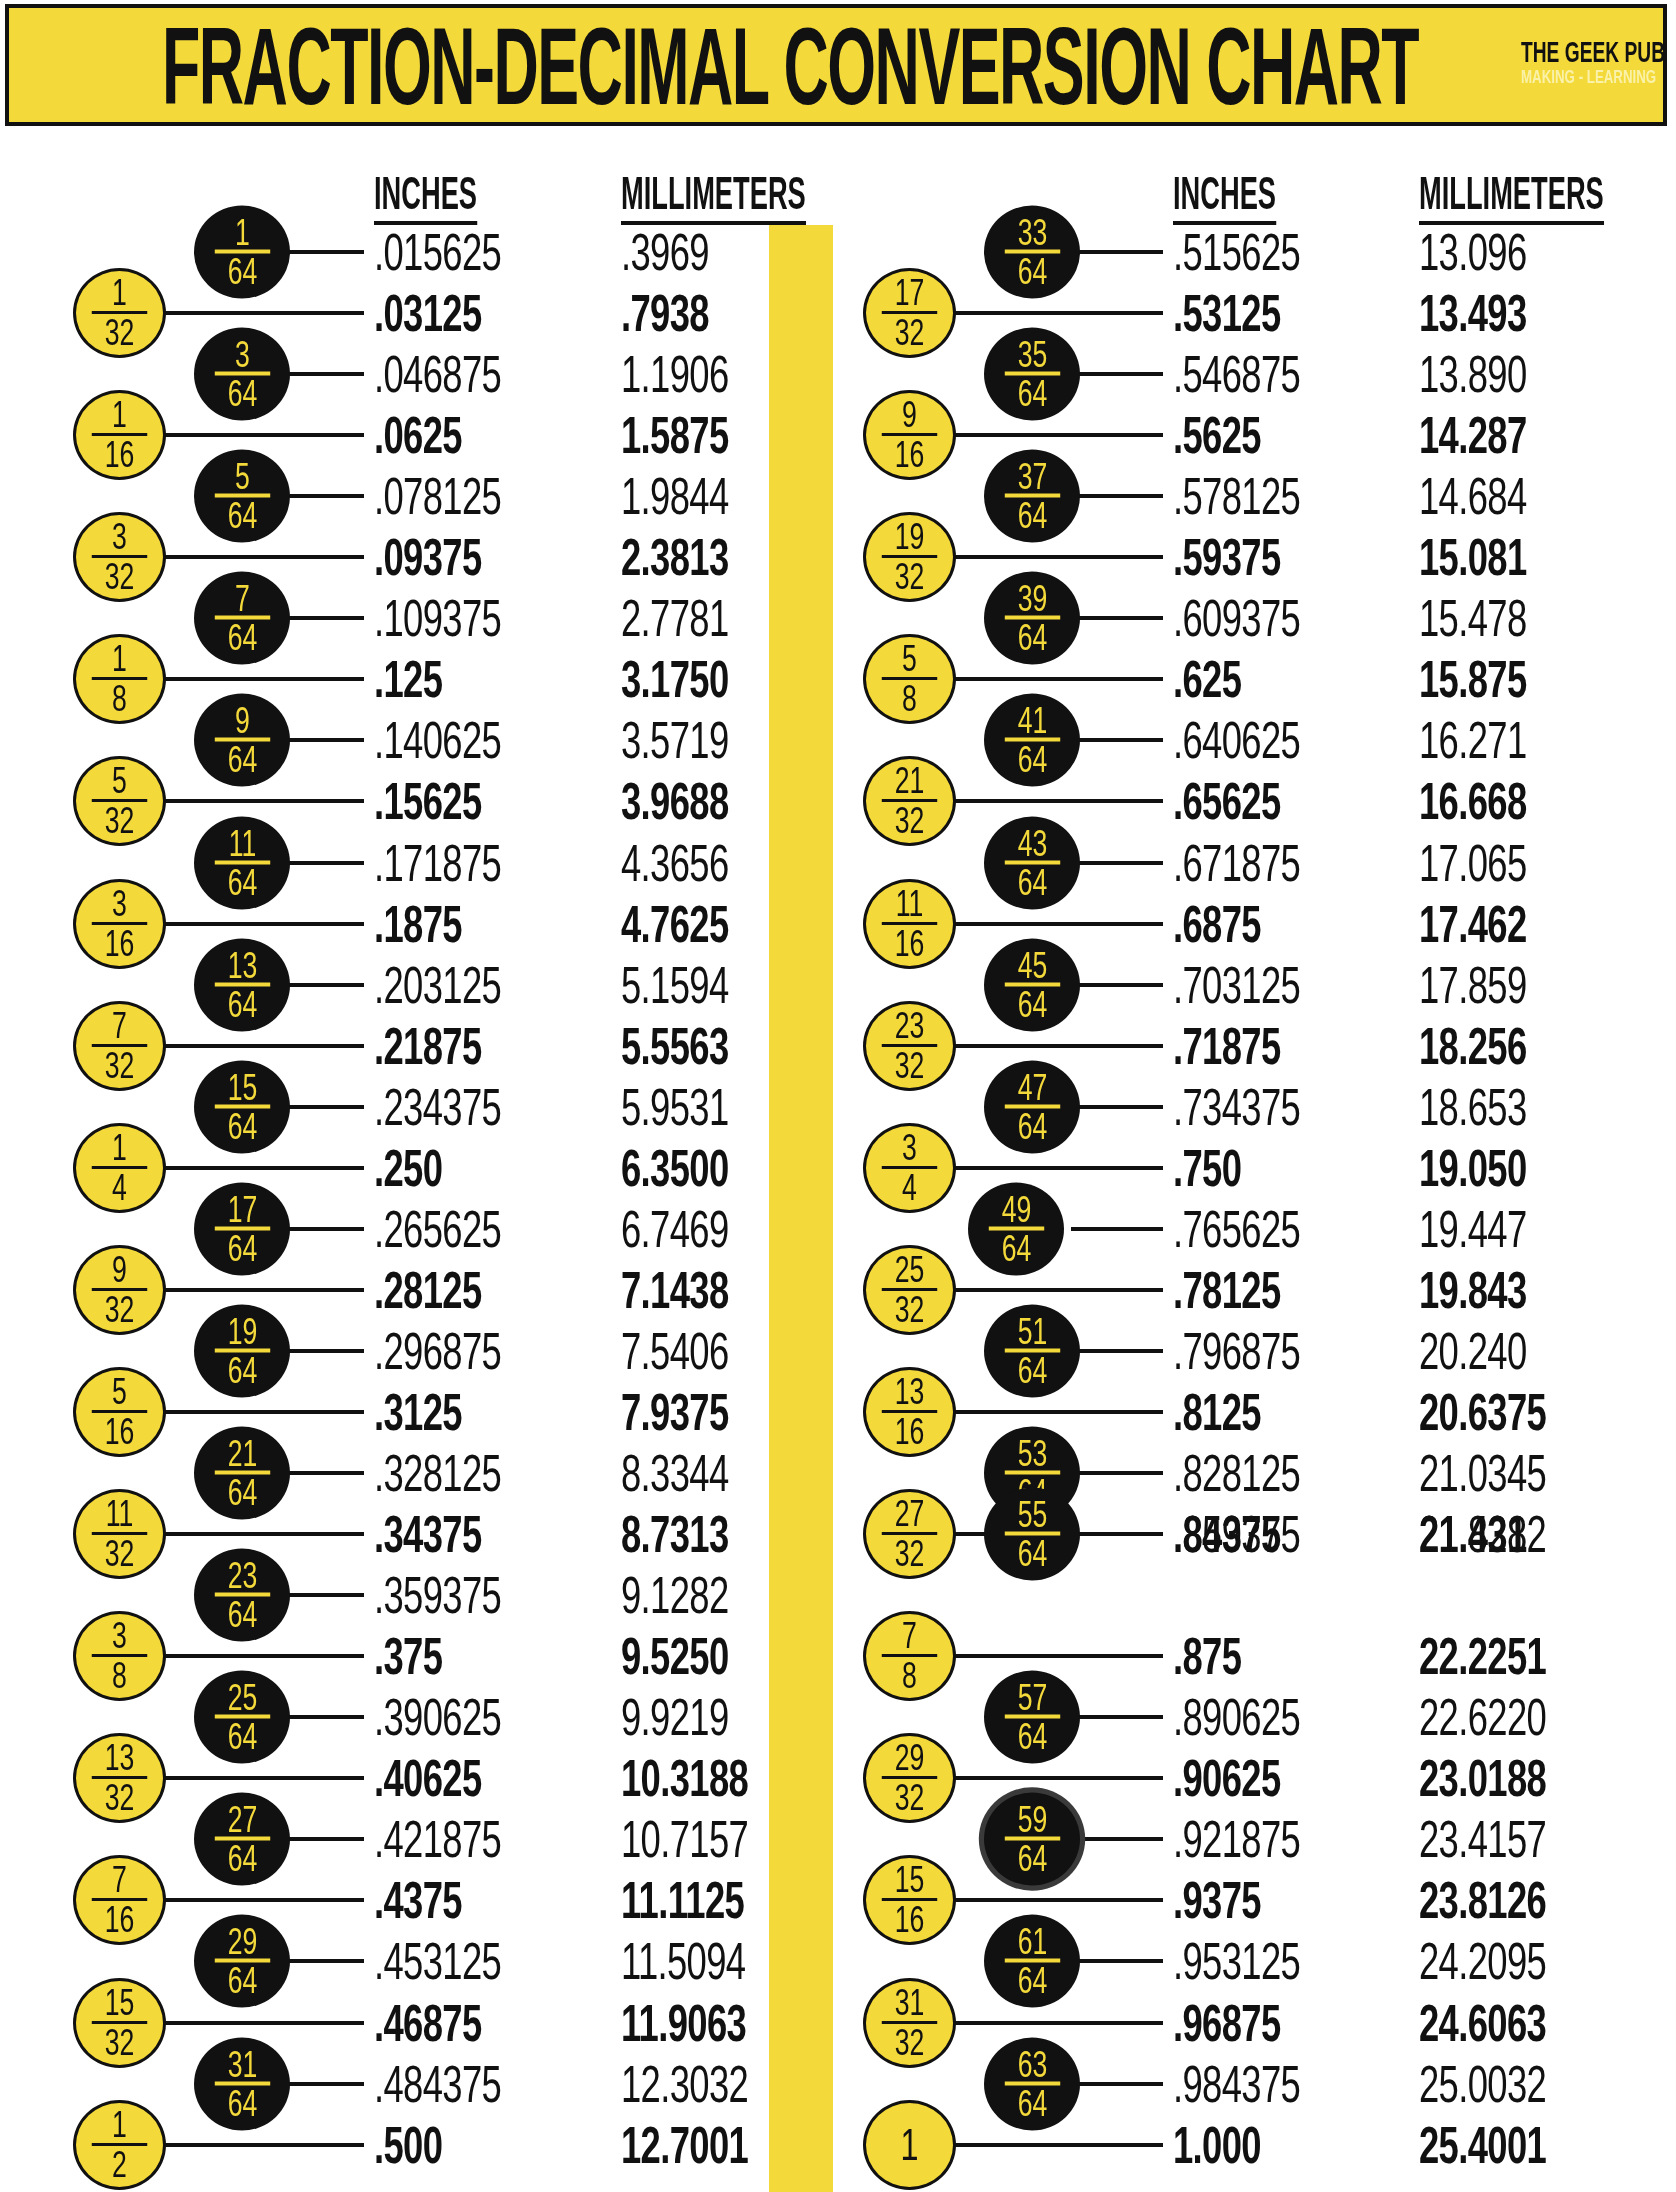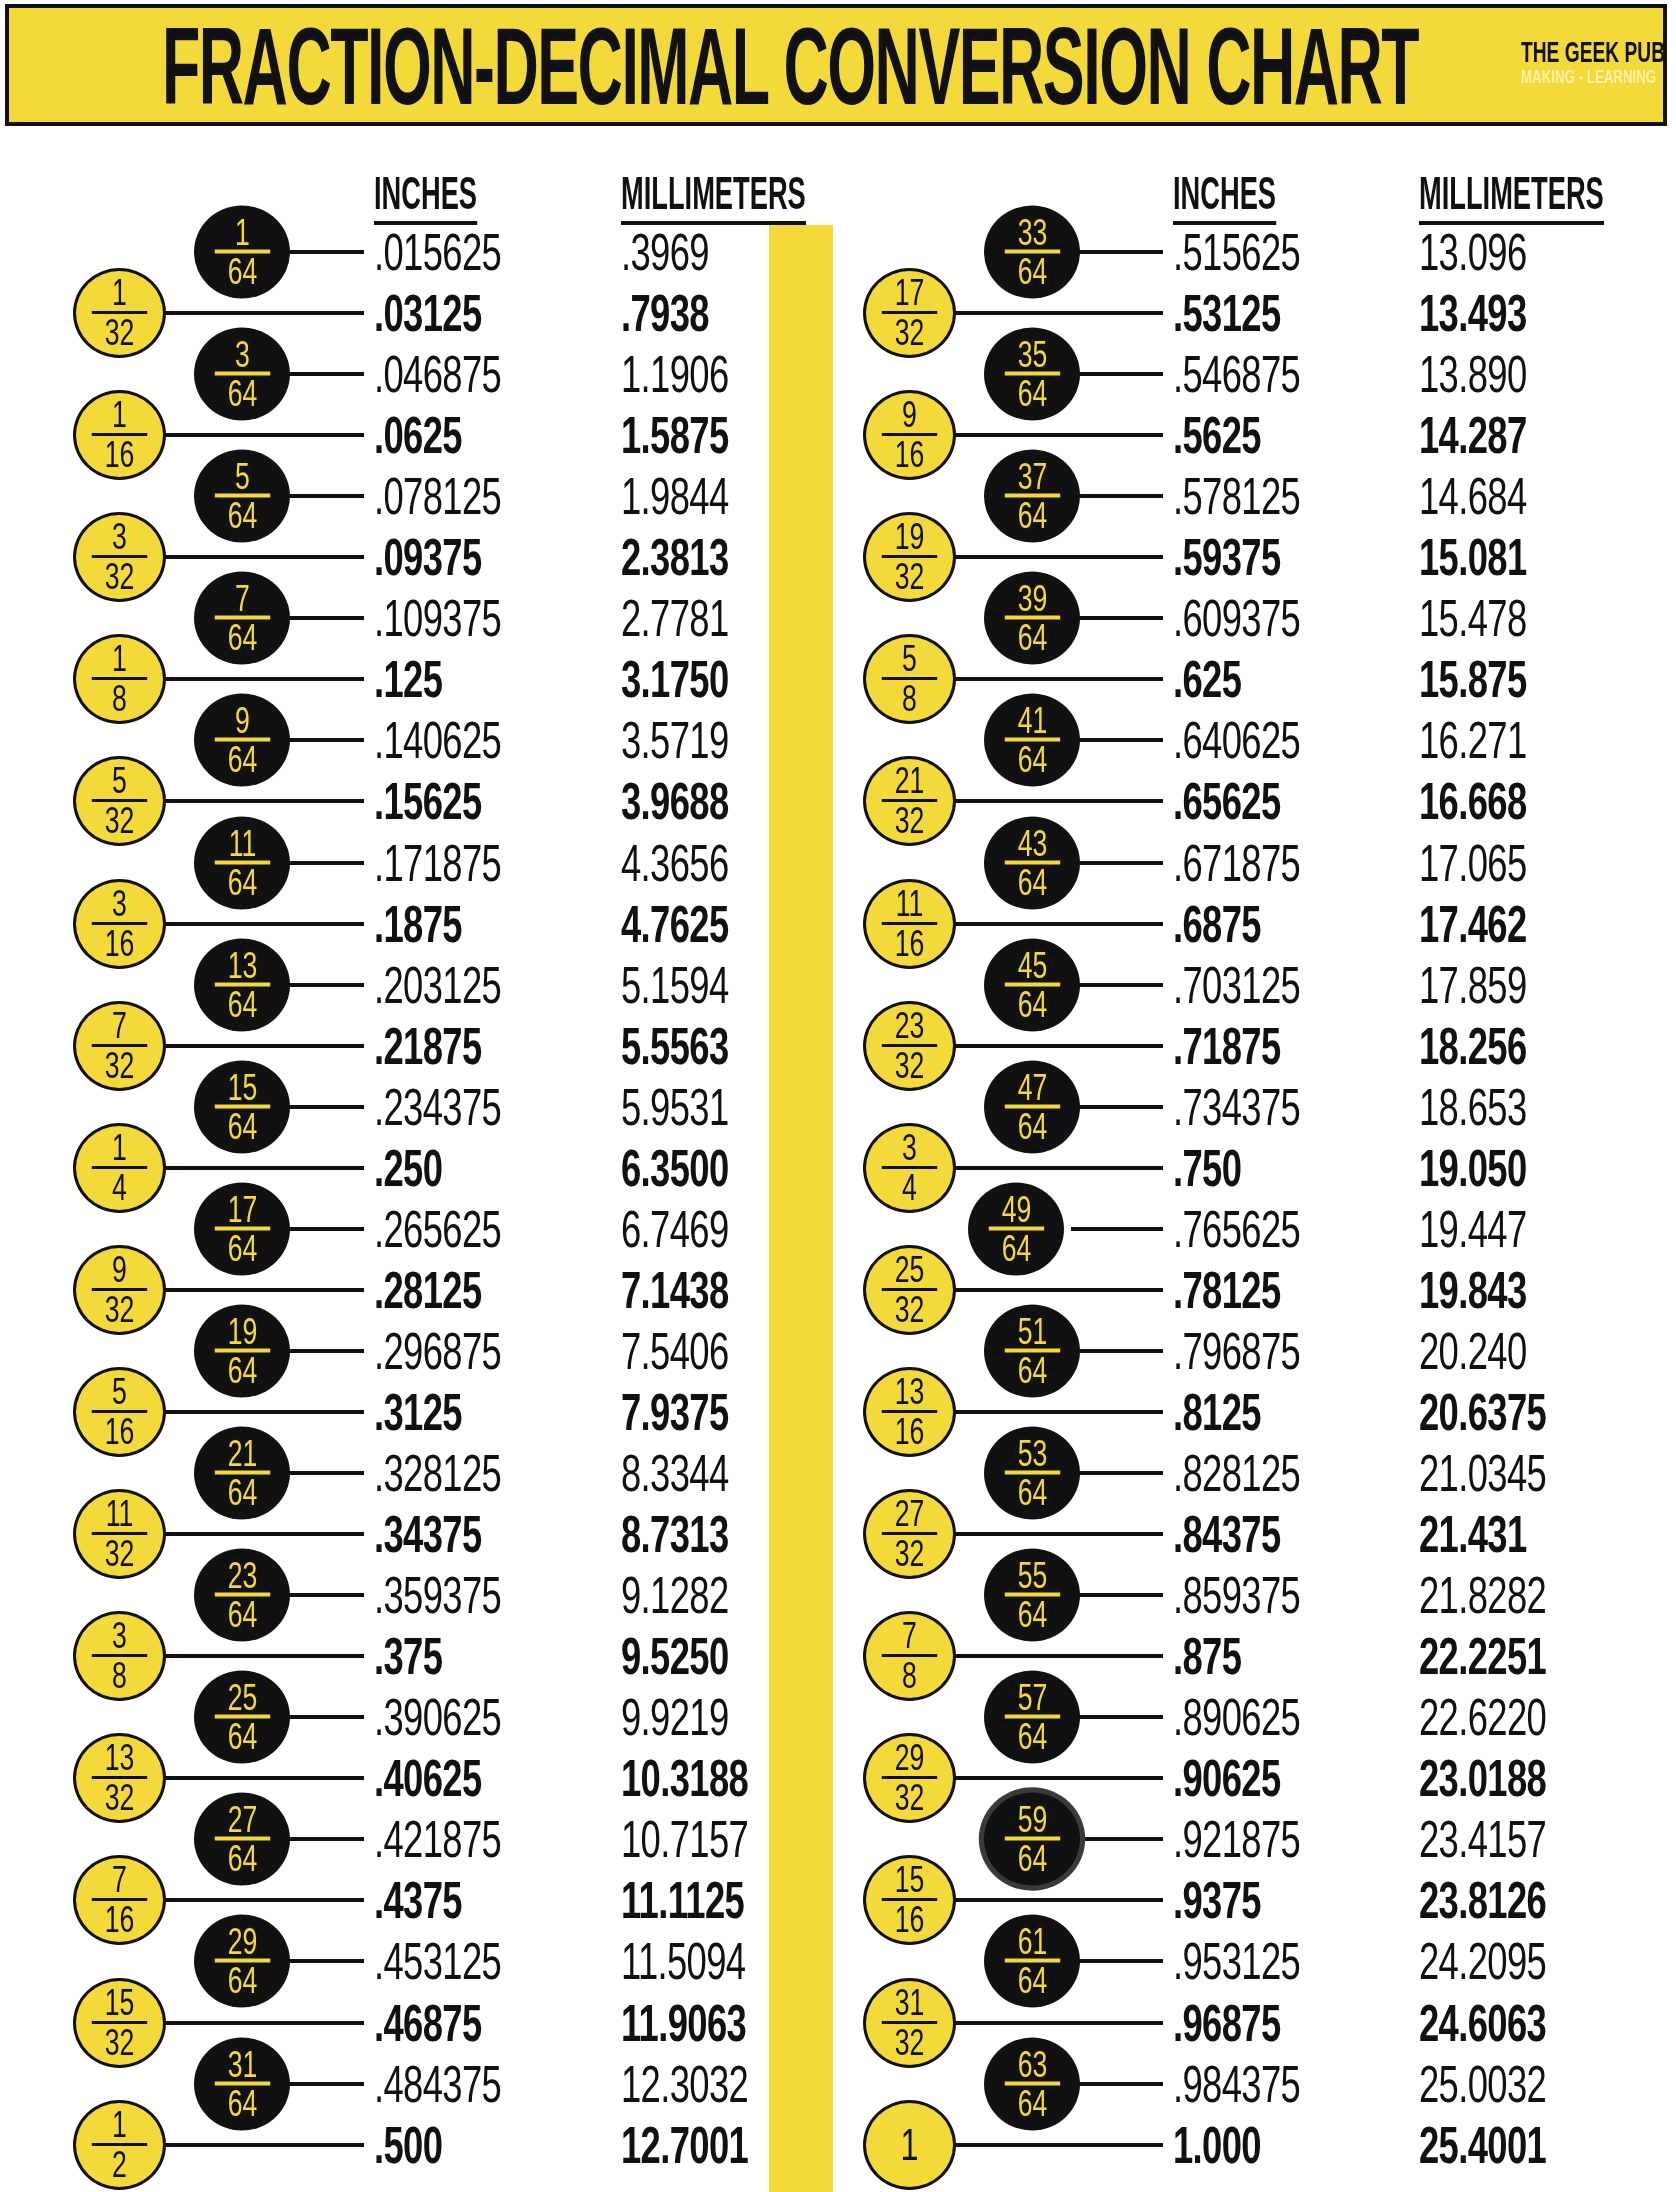--- a/index.html
+++ b/index.html
@@ -718,21 +718,21 @@
         <div class="circle yellow" style="left: 863px;">
           <div class="frac">
             <div class="num">27</div>
             <div class="bar"></div>
             <div class="den">32</div>
           </div>
         </div>
         <div class="val bold" style="left: 1173px;">.84375</div>
         <div class="val bold" style="left: 1419px;">21.431</div>
       </div>
-      <div class="row" style="top: 1343px;">
+      <div class="row" style="top: 1282px;">
         <div class="connector" style="left: 1071px; width: 92px;"></div>
         <div class="circle black" style="left: 984px;">
           <div class="frac">
             <div class="num">55</div>
             <div class="bar"></div>
             <div class="den">64</div>
           </div>
         </div>
         <div class="val reg" style="left: 1173px;">.859375</div>
         <div class="val reg" style="left: 1419px;">21.8282</div>

